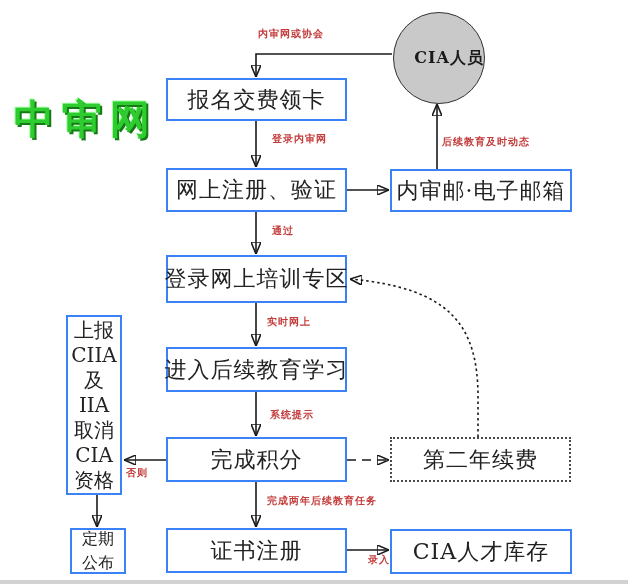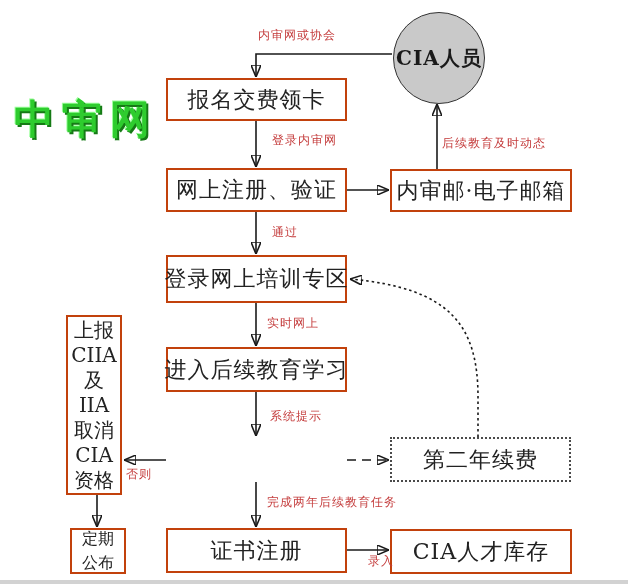--- a/index.html
+++ b/index.html
@@ -2,36 +2,36 @@
 <html style="--label-red: #c43c3c; --watermark-green: #2ecc2e; --circle-fill: #c9c9c9; --line-dark: #1a1a1a;"><head>
 <meta charset="utf-8">
 <style>
   html,body{margin:0;padding:0;background:#fff;}
   .stage{
     position:relative;width:628px;height:584px;background:#fff;overflow:hidden;
     font-family:"DejaVu Serif","Liberation Serif",serif;
   }
   .wires{position:absolute;left:0;top:0;width:628px;height:584px;}
   .box{
-    position:absolute;box-sizing:border-box;border:2px solid #c2410c;background:#fff;
+    position:absolute;box-sizing:border-box;border:2px solid #3b82f6;background:#fff;
     display:flex;flex-direction:column;align-items:center;justify-content:center;
     font-size:22px;color:#222;white-space:nowrap;letter-spacing:1px;
   }
   .box.dotted{border:2px dotted #4a4a4a;}
   .box.tall{font-size:20px;line-height:25px;letter-spacing:0;margin-top:12px;}
   .box.small{font-size:16px;line-height:24px;letter-spacing:0;}
   .circle{
     position:absolute;left:393px;top:12px;width:90px;height:90px;border-radius:50%;
     background:var(--circle-fill,#c9c9c9);border:1.5px solid #333;
-    display:flex;align-items:center;justify-content:center;
-    font-size:20px;font-weight:bold;color:#1a1a1a;letter-spacing:1px;
+    display:flex;align-items:center;justify-content:flex-end;
+    font-size:16px;font-weight:bold;color:#1a1a1a;letter-spacing:1px;
   }
   .rlabel{
-    position:absolute;color:var(--label-red,#c43c3c);font-weight:normal;
-    font-size:12px;white-space:nowrap;letter-spacing:1px;
+    position:absolute;color:var(--label-red,#c43c3c);font-weight:bold;
+    font-size:10px;white-space:nowrap;letter-spacing:1px;
   }
   .watermark{
     position:absolute;left:14px;top:92px;font-size:40px;font-weight:bold;
     color:var(--watermark-green,#2ecc2e);letter-spacing:8px;
     text-shadow:2px 2px 0 #157a15, -1px -1px 0 #9dff9d;
     font-family:"DejaVu Sans","Liberation Sans",sans-serif;
   }
   .wires line,.wires polyline,.wires path{stroke:var(--line-dark,#1a1a1a);stroke-width:1.6;fill:none;}
   .footer-strip{position:absolute;left:0;bottom:0;width:628px;height:4px;background:#d2d2d2;}
 </style>
@@ -80,20 +80,23 @@
   </div>
 
   <div class="box" style="left:166px;top:255px;width:181px;height:48px">
     <span>登录网上培训专区</span>
   </div>
 
   <div class="box" style="left:166px;top:347px;width:181px;height:45px">
     <span>进入后续教育学习</span>
   </div>
 
+  <div class="box" style="left:166px;top:437px;width:181px;height:45px">
+    <span>完成积分</span>
+  </div>
 
   <div class="box" style="left:166px;top:528px;width:181px;height:45px">
     <span>证书注册</span>
   </div>
 
   <div class="box dotted" style="left:390px;top:437px;width:181px;height:45px">
     <span>第二年续费</span>
   </div>
 
   <div class="box" style="left:390px;top:529px;width:182px;height:45px">

